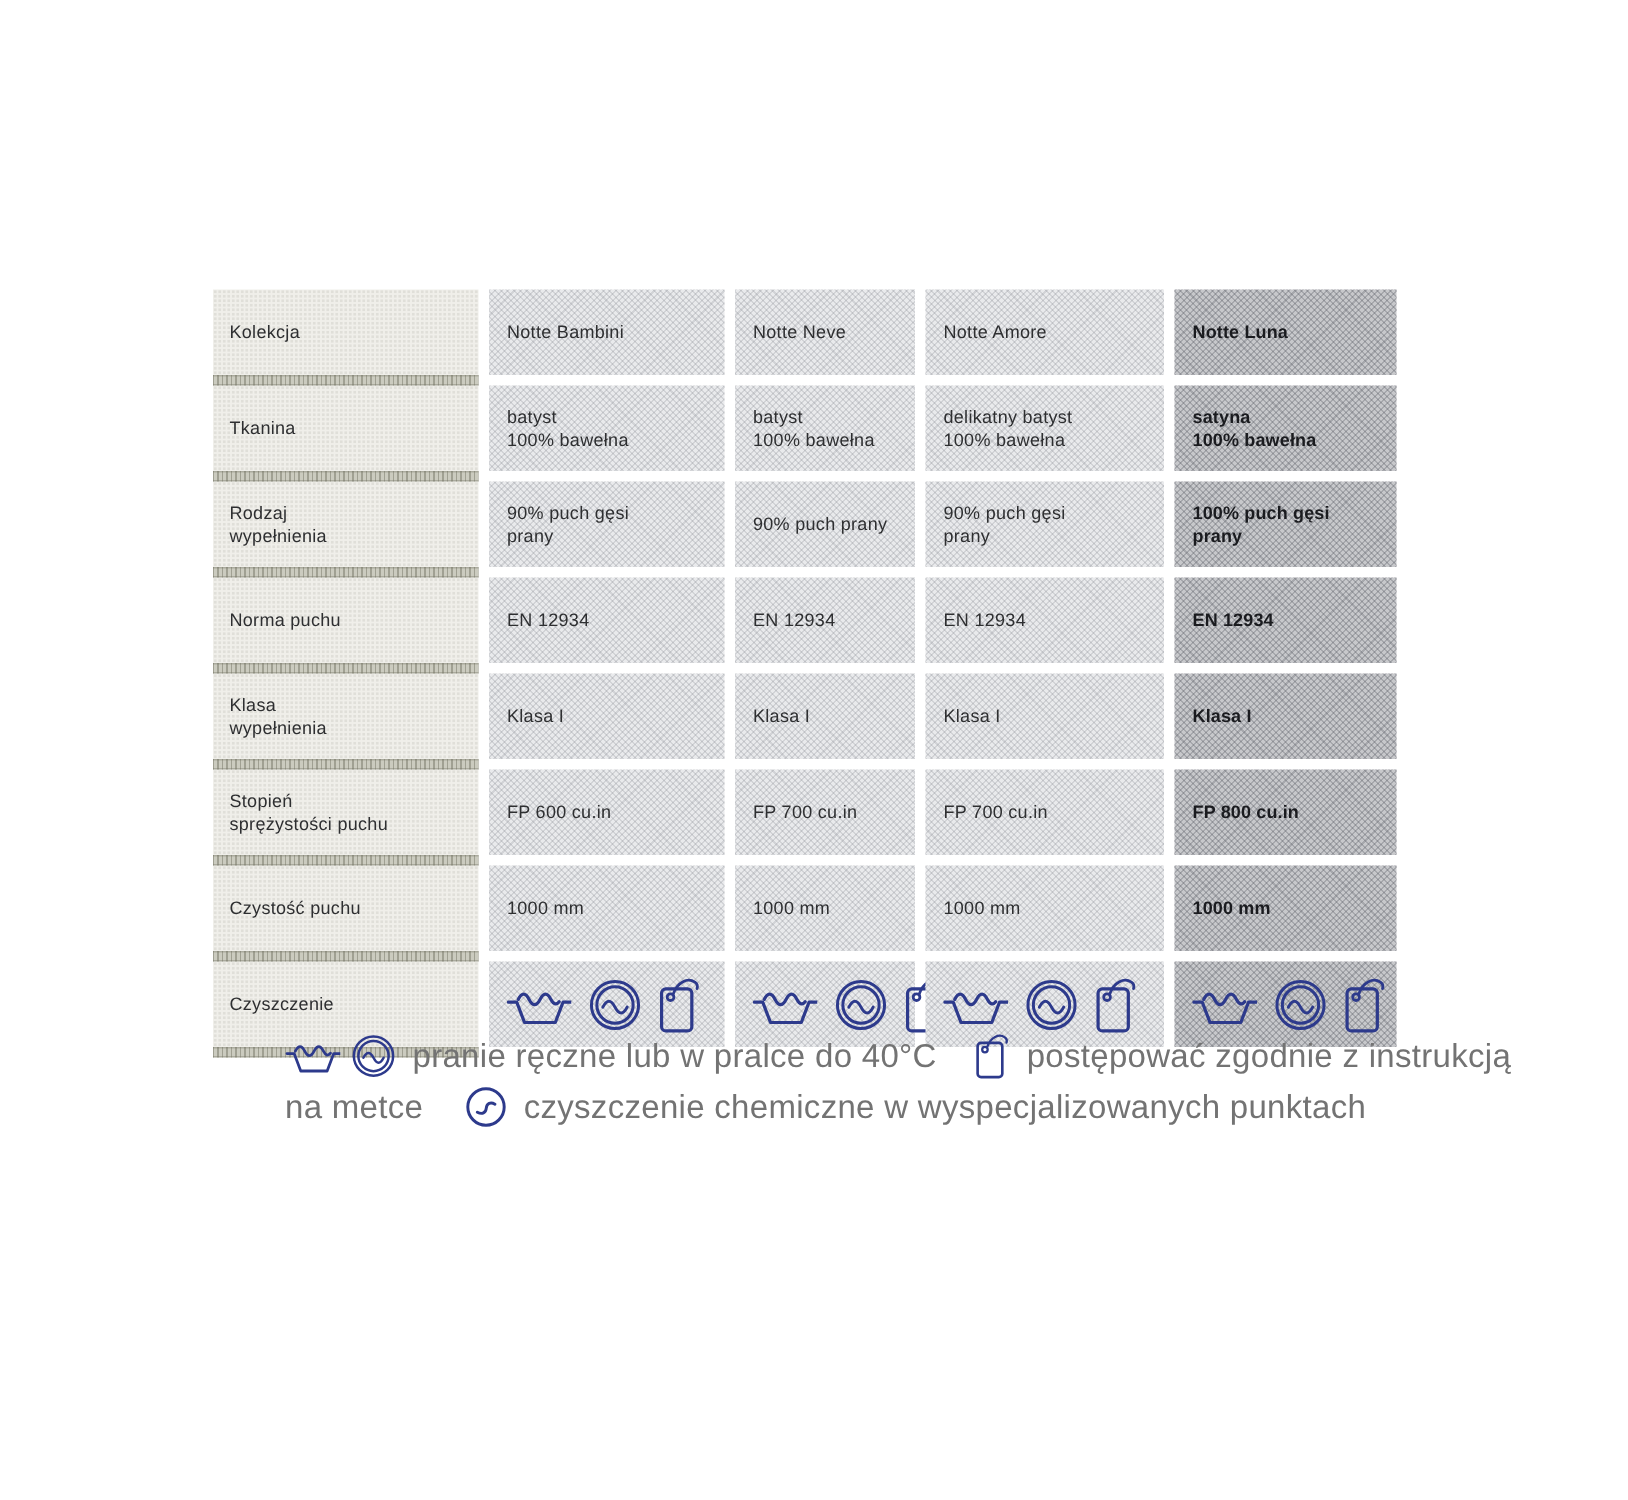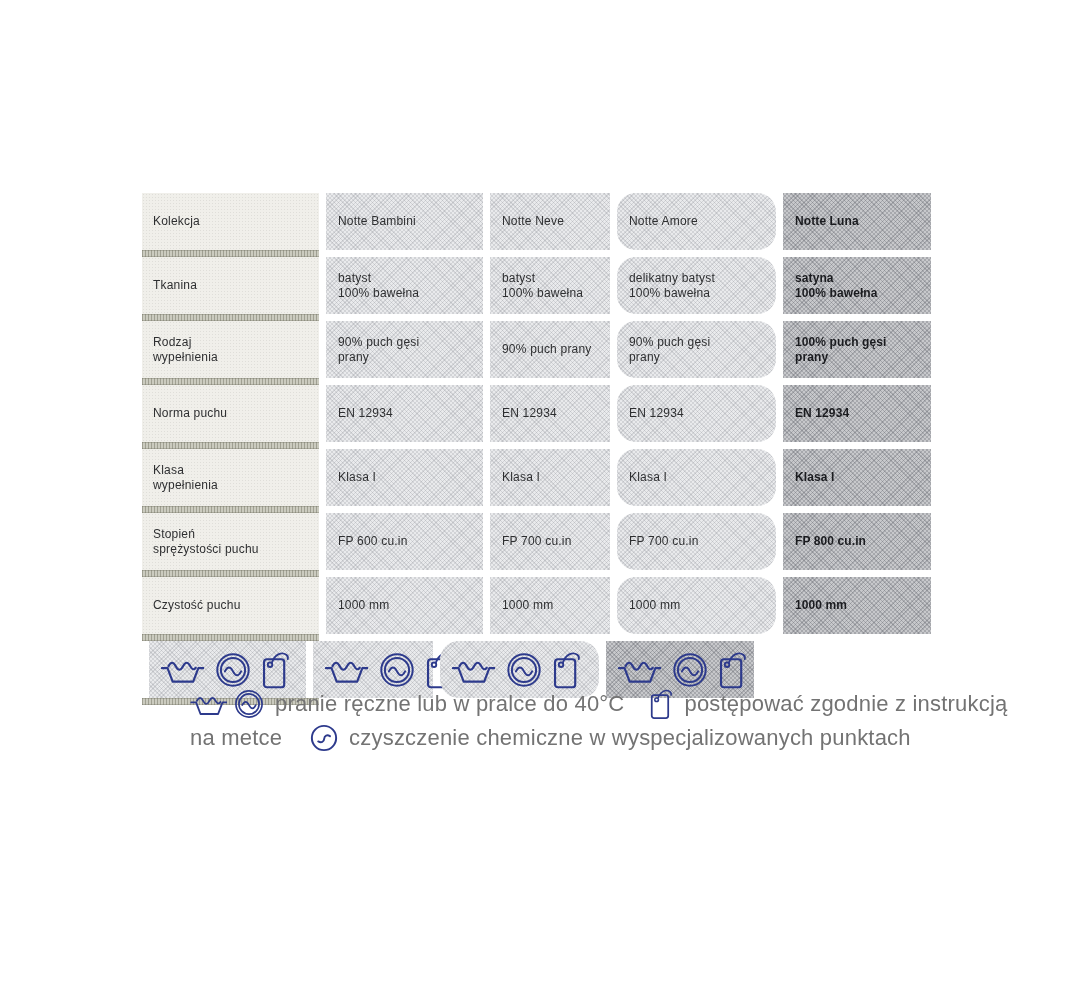--- a/index.html
+++ b/index.html
@@ -21,21 +21,21 @@
     background-image:radial-gradient(rgba(125,125,112,0.14) 1px, transparent 1px);
     background-size:3px 3px;
   }
   .datac{
     background-color:#e9eaec;
     background-image:
       repeating-linear-gradient(45deg, rgba(128,131,139,0.22) 0 1px, transparent 1px 3px),
       repeating-linear-gradient(135deg, rgba(128,131,139,0.22) 0 1px, transparent 1px 3px);
     padding-left:12px;margin-left:7px;
   }
-  .c1{width:157px;} .c2{width:120px;} .c3{width:159px;border-radius:19px;} .c4{width:148px;}
+  .c1{width:157px;} .c2{width:120px;} .c3{width:159px;} .c4{width:148px;}
   .luna{
     background-color:#c7c8cb;
     background-image:
       repeating-linear-gradient(45deg, rgba(82,85,94,0.28) 0 1px, transparent 1px 3px),
       repeating-linear-gradient(135deg, rgba(82,85,94,0.28) 0 1px, transparent 1px 3px);
     font-weight:bold;color:#1a1b1f;letter-spacing:.1px;
   }
   .iconcell{gap:11px;padding-left:11px;}
   .strip{
     position:absolute;left:0;width:177px;height:7px;
@@ -155,20 +155,21 @@
 
   <div class="trow">
     <div class="cell lblc">Czystość puchu</div>
     <div class="cell datac c1">1000 mm</div>
     <div class="cell datac c2">1000 mm</div>
     <div class="cell datac c3">1000 mm</div>
     <div class="cell datac c4 luna">1000 mm</div>
   </div>
 
   <div class="trow">
+    <div class="cell lblc">Czyszczenie</div>
     <div class="cell datac c1 iconcell">
       <svg class="care-ico i-tub">
           <use href="#sym-tub"></use>
         </svg>
       <svg class="care-ico i-wash">
           <use href="#sym-wash"></use>
         </svg>
       <svg class="care-ico i-tag">
           <use href="#sym-tag"></use>
         </svg>

